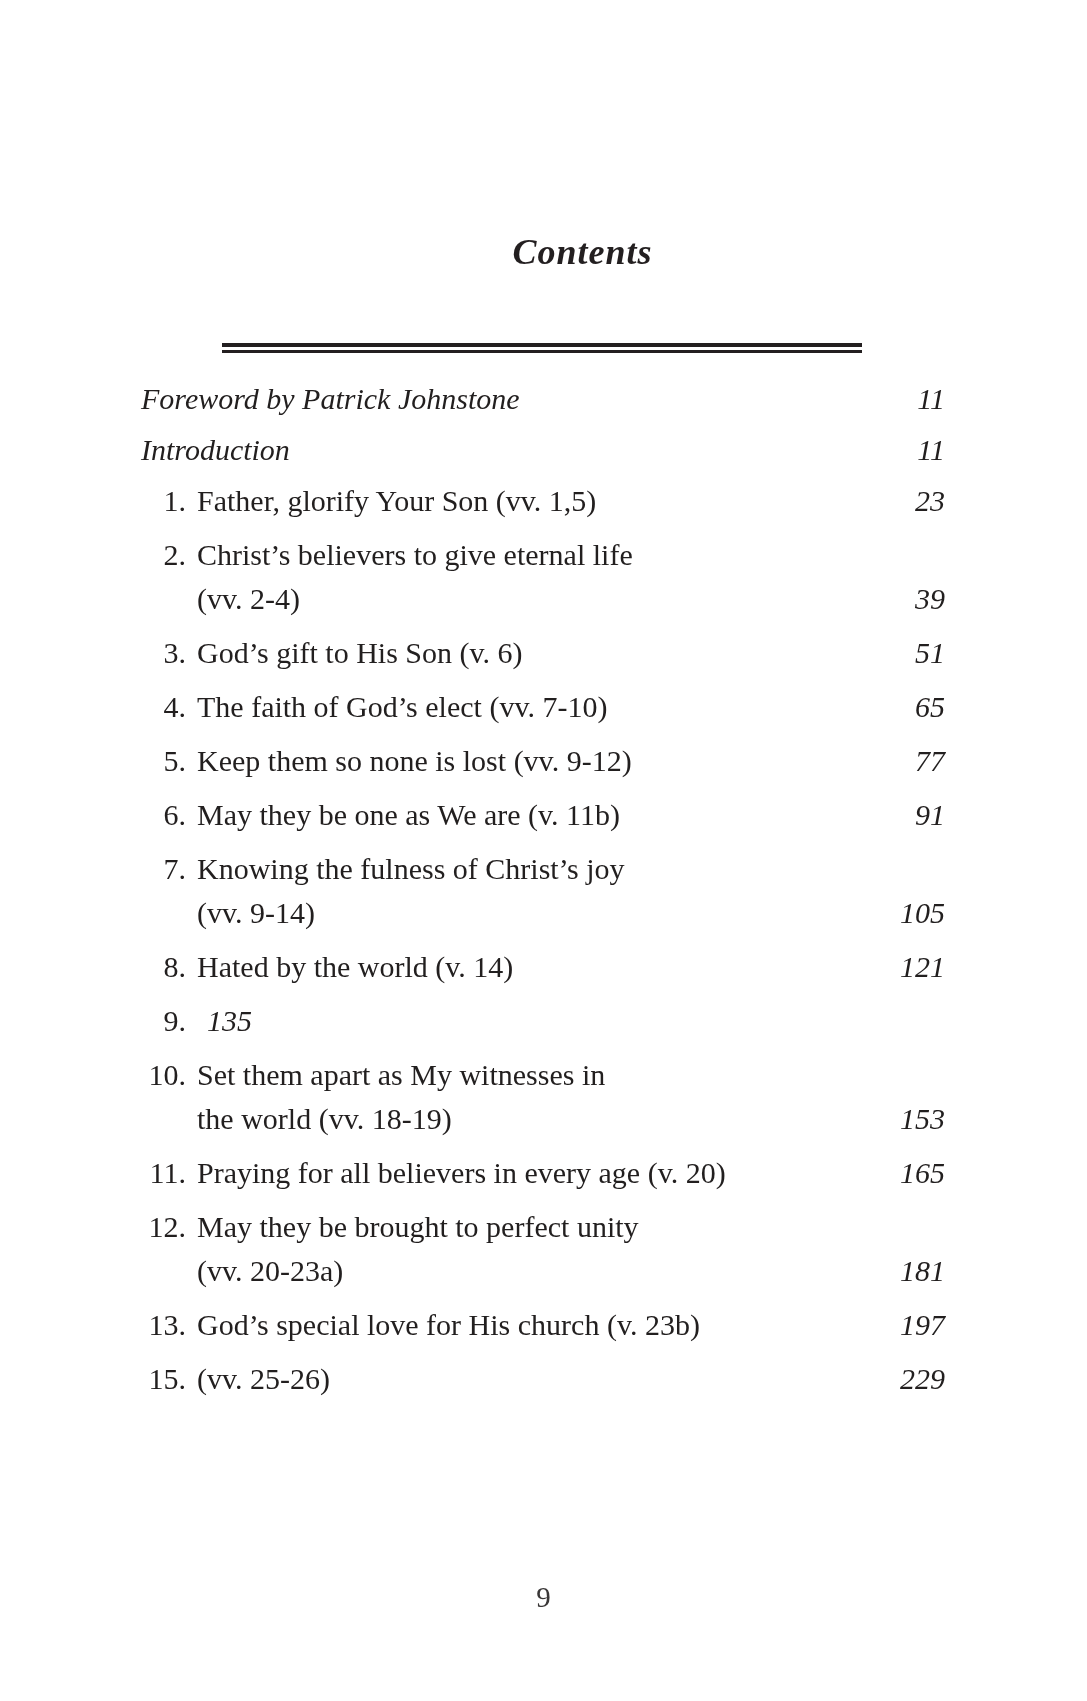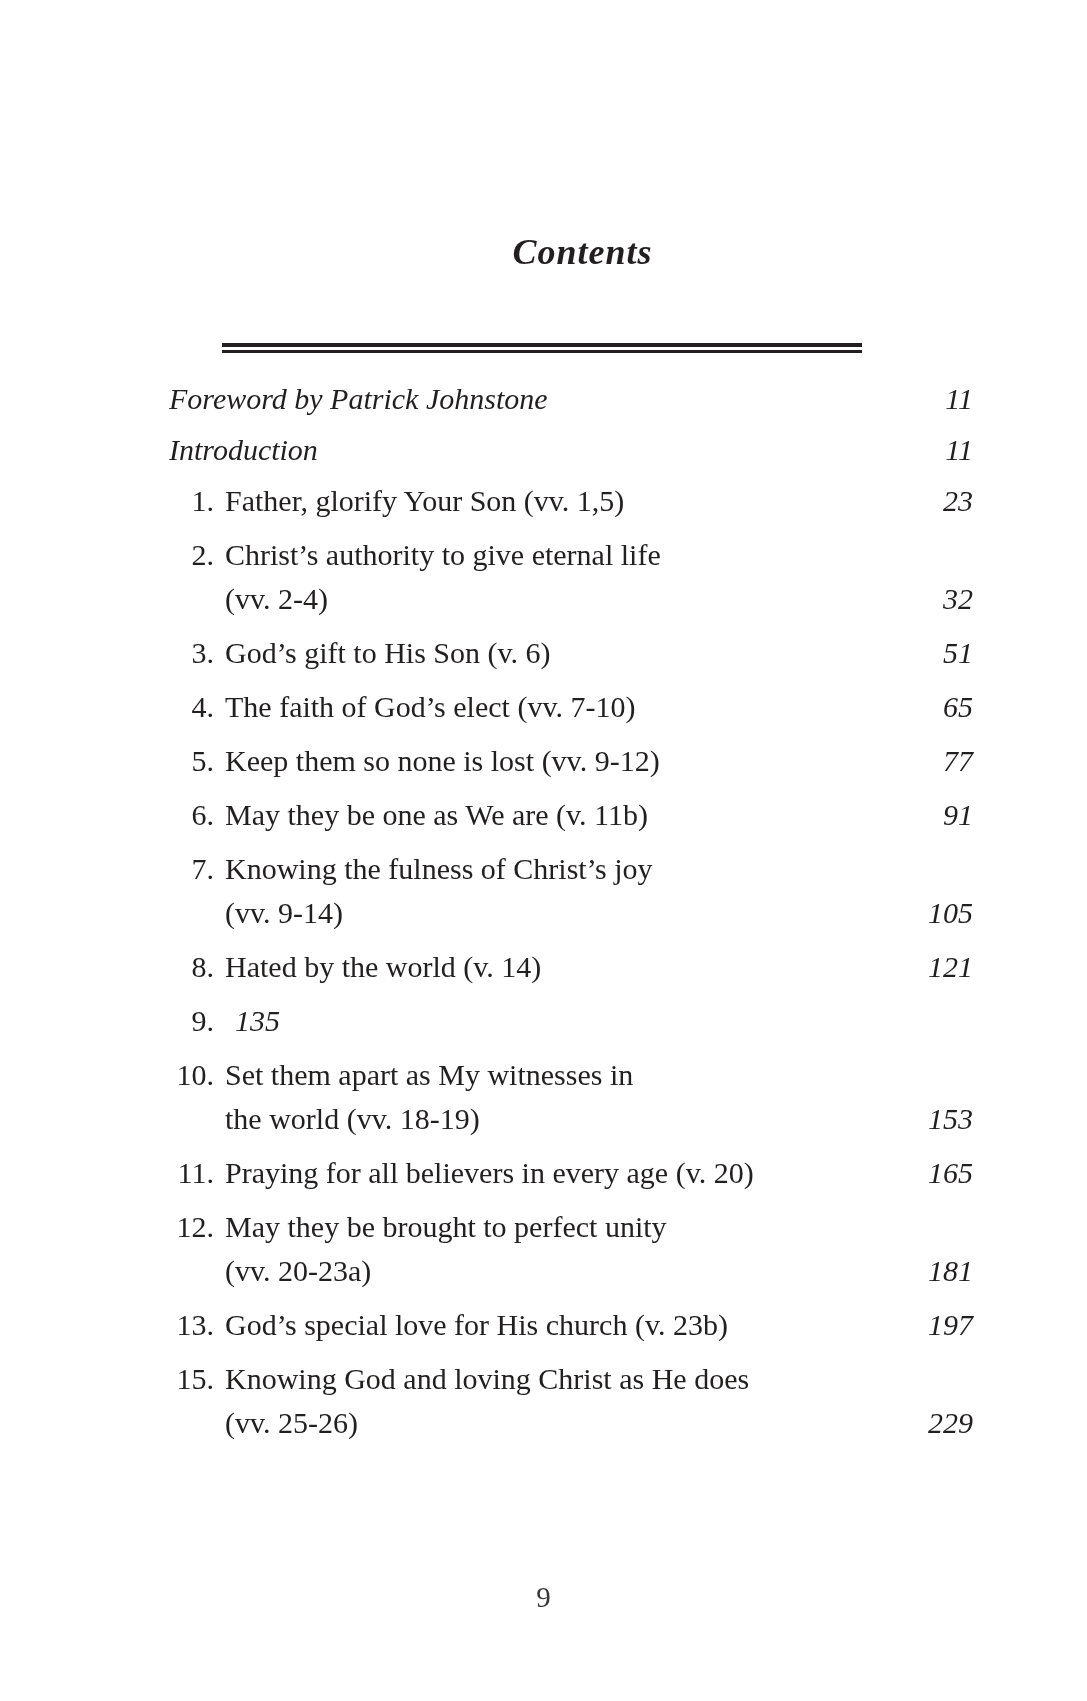--- a/index.html
+++ b/index.html
@@ -40,21 +40,20 @@
     box-sizing: border-box;
     border-top: 4px solid #231f20;
     border-bottom: 3px solid #231f20;
   }
   .toc {
     position: absolute;
     top: 377px;
     left: 141px;
     width: 804px;
     font-size: 30px;
-    margin-left: 28px;
   }
   .row {
     display: flex;
     align-items: flex-start;
     line-height: 44px;
   }
   .row.fm {
     font-style: italic;
     margin-bottom: 7px;
   }
@@ -120,24 +119,24 @@
     <div class="num">1.</div>
     <div class="lines">
           <div class="line">Father, glorify Your Son (vv. 1,5)</div>
         </div>
     <div class="pagenum">23</div>
   </div>
 
   <div class="row ch">
     <div class="num">2.</div>
     <div class="lines">
-          <div class="line">Christ’s authority to give eternal life</div>
+          <div class="line">Christ’s believers to give eternal life</div>
           <div class="line">(vv. 2-4)</div>
         </div>
-    <div class="pagenum">32</div>
+    <div class="pagenum">39</div>
   </div>
 
   <div class="row ch">
     <div class="num">3.</div>
     <div class="lines">
           <div class="line">God’s gift to His Son (v. 6)</div>
         </div>
     <div class="pagenum">51</div>
   </div>
 
@@ -218,20 +217,19 @@
     <div class="lines">
           <div class="line">God’s special love for His church (v. 23b)</div>
         </div>
     <div class="pagenum">197</div>
   </div>
 
 
   <div class="row ch">
     <div class="num">15.</div>
     <div class="lines">
-          <div class="line">Knowing God and loving Christ as He does</div>
           <div class="line">(vv. 25-26)</div>
         </div>
     <div class="pagenum">229</div>
   </div>
 </div>
   <div class="folio">9</div>
 </div>
 
 </body></html>

